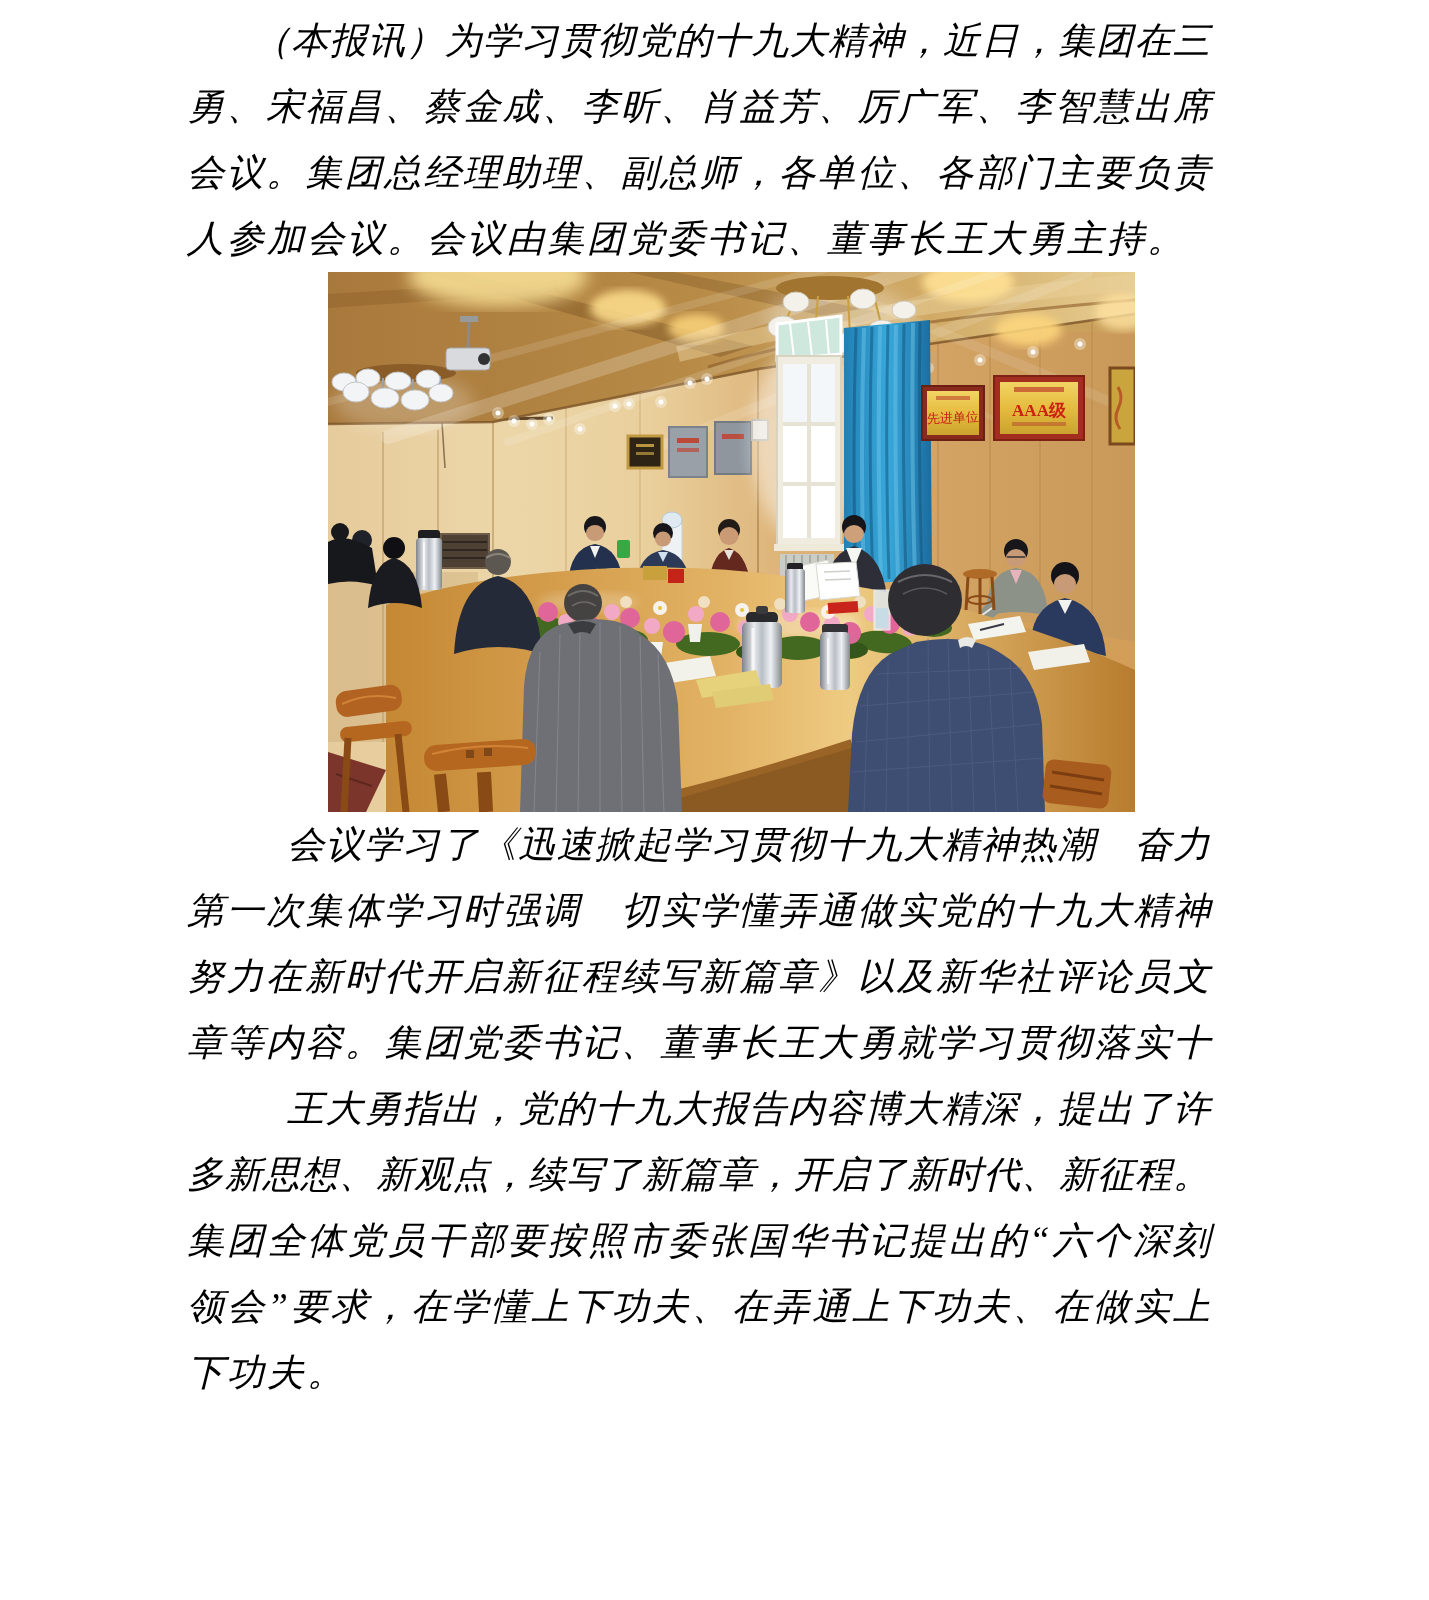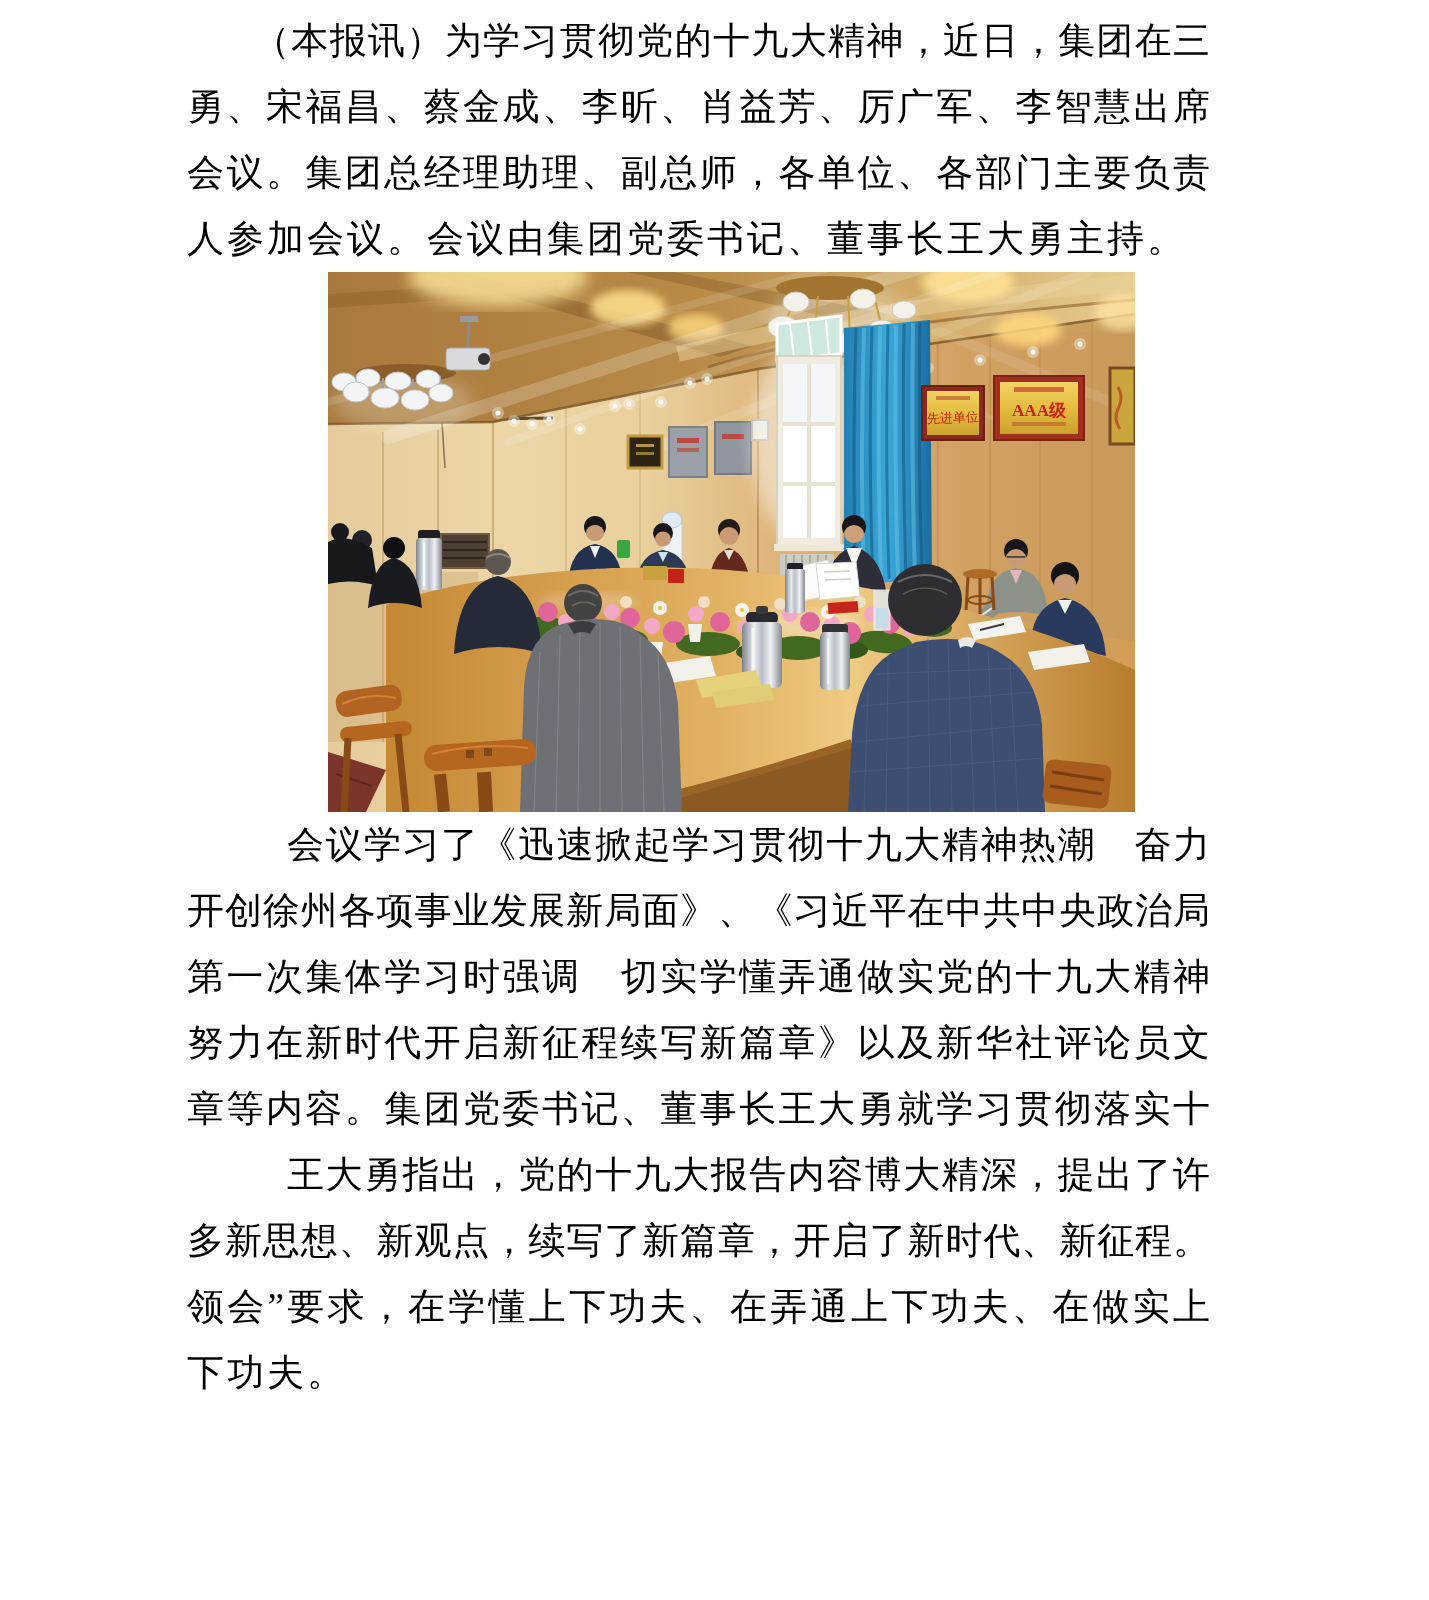--- a/index.html
+++ b/index.html
@@ -11,20 +11,21 @@
     overflow:hidden;
     font-family:"Liberation Serif","DejaVu Serif",serif;
     color:#000000;
   }
   .article{padding:8px 0 0 187px;width:1023px;}
   .pline{
     width:1023px;height:66px;line-height:66px;
     font-size:37px;color:#000;
     text-align:justify;text-align-last:justify;
     letter-spacing:0;
+    font-style:italic;
   }
   .pline.first-p1{text-indent:66px;}
   .pline.first-p23{text-indent:100px;}
   .pline.last{text-align:center;text-align-last:left;letter-spacing:3px;}
   .photo{
     width:807px;height:540px;margin:0 0 0 141px;
     overflow:hidden;background:#c9a05c;
   }
   .photo svg{display:block;width:807px;height:540px;}
 </style>
@@ -538,27 +539,27 @@
         <g>
           <rect x="716" y="490" width="66" height="44" rx="8" fill="#a85c1e" transform="rotate(6 749 512)"></rect>
           <line x1="724" y1="500" x2="776" y2="508" stroke="#7c3e10" stroke-width="3"></line>
           <line x1="722" y1="514" x2="774" y2="522" stroke="#7c3e10" stroke-width="3"></line>
         </g>
       </svg>
     </div>
 
     <div>
       <div class="pline first-p23">会议学习了《迅速掀起学习贯彻十九大精神热潮　奋力</div>
-      <div class="pline">开创徐州各项事业发展新局面》、《习近平在中共中央政治局</div>
       <div class="pline">第一次集体学习时强调　切实学懂弄通做实党的十九大精神</div>
       <div class="pline">努力在新时代开启新征程续写新篇章》以及新华社评论员文</div>
       <div class="pline">章等内容。集团党委书记、董事长王大勇就学习贯彻落实十</div>
     </div>
 
     <div>
       <div class="pline first-p23">王大勇指出，党的十九大报告内容博大精深，提出了许</div>
       <div class="pline">多新思想、新观点，续写了新篇章，开启了新时代、新征程。</div>
+      <div class="pline">集团全体党员干部要按照市委张国华书记提出的“六个深刻</div>
       <div class="pline">领会”要求，在学懂上下功夫、在弄通上下功夫、在做实上</div>
       <div class="pline last">下功夫。</div>
     </div>
 
   </div>
 </div>
 
 </body></html>

